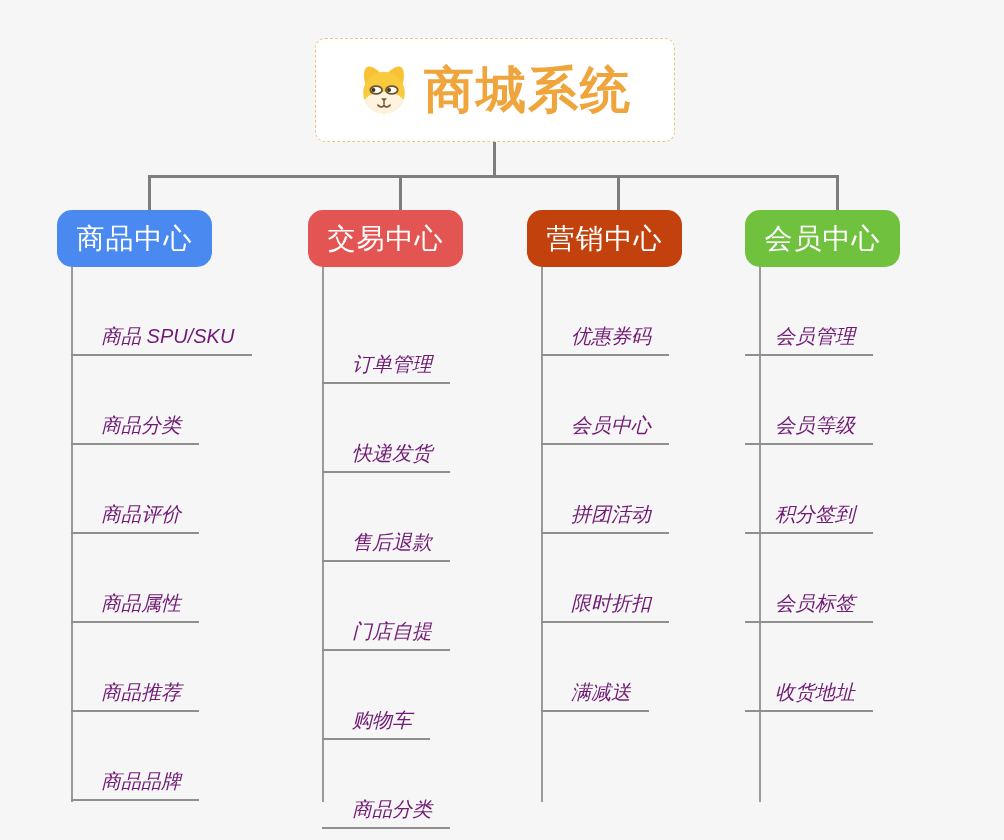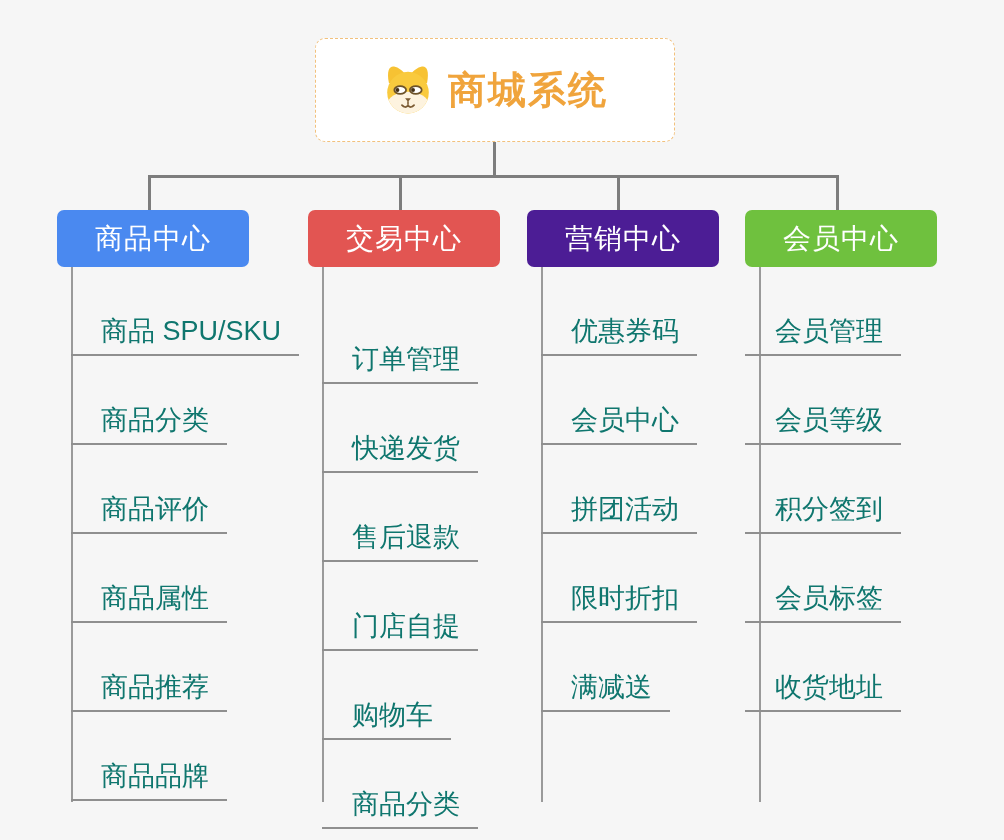--- a/index.html
+++ b/index.html
@@ -8,38 +8,38 @@
     background:#f6f6f6; overflow:hidden;
     font-family:"Liberation Sans", sans-serif;
   }
   
   .root-node {
     position:absolute; left:315px; top:38px; width:360px; height:104px;
     box-sizing:border-box; background:#ffffff;
     border:1px dashed #f2c17d; border-radius:10px;
     display:flex; align-items:center; justify-content:center; gap:14px;
   }
-  .root-title { font-size:38px; font-weight:bold; color:#f0a43c; letter-spacing:2px; }
+  .root-title { font-size:50px; font-weight:bold; color:#f0a43c; letter-spacing:2px; }
   
   .cline { position:absolute; background:#7d7d7d; }
   .vline  { position:absolute; width:2px; background:#9a9a9a; }
   
   .branch-box {
-    position:absolute; top:210px; width:192px; height:57px;
-    border-radius:7px; color:#ffffff; font-size:28px; letter-spacing:1px;
+    position:absolute; top:210px; width:155px; height:57px;
+    border-radius:15px; color:#ffffff; font-size:28px; letter-spacing:1px;
     display:flex; align-items:center; justify-content:center;
   }
   
   .items-col { position:absolute; top:267px; }
   .tree-item { height:89px; display:flex; align-items:flex-end; }
   .tree-item > span {
     display:inline-block; white-space:nowrap;
     padding:0 18px 5px 30px;
     border-bottom:2px solid #8f8f8f;
-    font-size:27px; color:#0f766e; line-height:1.25;
+    font-size:20px; color:#701a75; line-height:1.25;font-style:italic;
   }
 </style>
 </head>
 <body>
 
 <div class="stage">
 
   <div class="cline" style="left:493px; top:141px; width:3px; height:34px;"></div>
   <div class="cline" style="left:148px; top:175px; width:691px; height:3px;"></div>
   <div class="cline" style="left:148px; top:175px; width:3px; height:35px;"></div>
@@ -73,21 +73,21 @@
     </span>
     <span class="root-title">商城系统</span>
   </div>
 
   <div class="branch-box" style="left: 57px; background: rgb(74, 137, 240);">
       <span>商品中心</span>
     </div>
   <div class="branch-box" style="left: 308px; background: rgb(226, 85, 82);">
       <span>交易中心</span>
     </div>
-  <div class="branch-box" style="left: 527px; background: #4c1d95;">
+  <div class="branch-box" style="left: 527px; background: #c2410c;">
       <span>营销中心</span>
     </div>
   <div class="branch-box" style="left: 745px; background: rgb(111, 193, 62);">
       <span>会员中心</span>
     </div>
 
   <div class="items-col" style="left:71px;">
     <div class="tree-item">
         <span>商品 SPU/SKU</span>
       </div>

